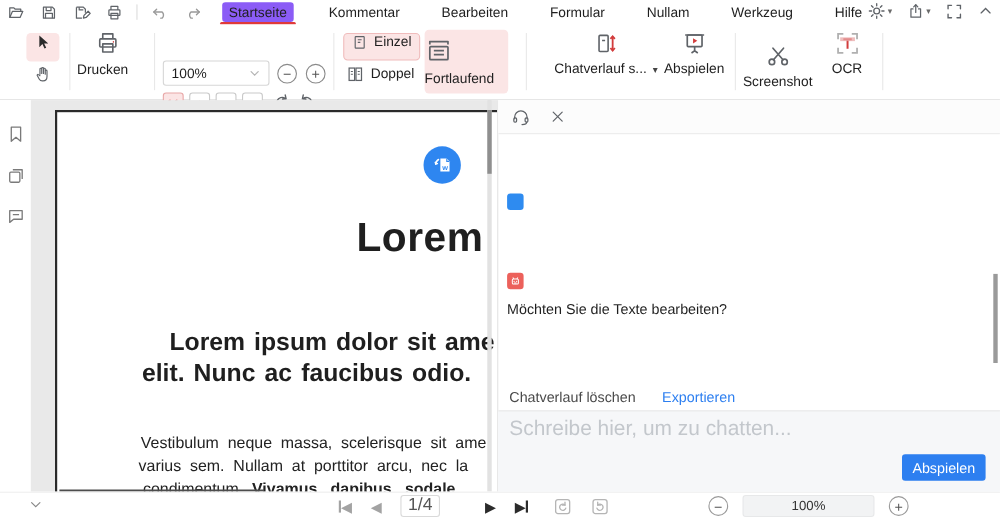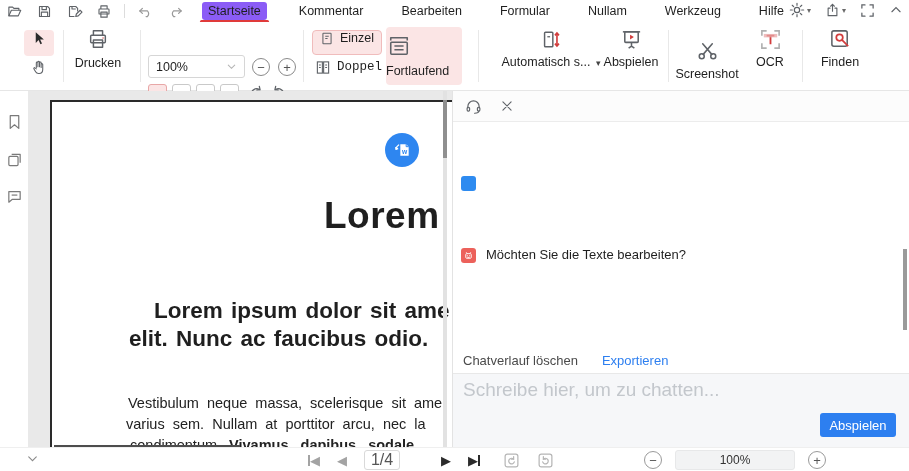--- a/index.html
+++ b/index.html
@@ -171,21 +171,21 @@
         <path d="M6 2v17l4.5-4.5 3 6.5 2.5-1.2-3-6.3H19z" fill="#2b2b2b"></path>
       </svg>
   </div>
   <div class="toolbtn abs" style="left:24px; top:37px; width:30px; height:26px;">
     <svg width="16" height="17" viewBox="0 0 24 24" fill="none" stroke="#5f6368" stroke-width="1.6" stroke-linecap="round" stroke-linejoin="round">
         <path d="M8 12V5a1.2 1.2 0 0 1 2.4 0v6M10.4 11V4a1.2 1.2 0 0 1 2.4 0v7M12.8 11V5a1.2 1.2 0 0 1 2.4 0v7M15.2 12V7.5a1.2 1.2 0 0 1 2.4 0V15c0 3.5-2 6-5.4 6h-1c-2 0-3.3-.9-4.3-2.6l-2.6-4.6c-.6-1 .7-2 1.6-1.3L8 14"></path>
       </svg>
   </div>
   <div class="vsep" style="left:63px;"></div>
 
-  <div class="abs" style="left:70px; top:6px; width:56px; text-align:center;">
+  <div class="abs" style="left:70px; top:6px; width:56px; text-align:left;">
     <svg width="22" height="22" viewBox="0 0 24 24" fill="none" stroke="#5f6368" stroke-width="1.6" stroke-linejoin="round" style="margin:0 auto;">
         <path d="M7 8V3h10v5"></path>
         <rect x="4" y="8" width="16" height="8" rx="1"></rect>
         <path d="M17 11h1" stroke="#d23c3c"></path>
         <path d="M7 13h10v8H7z"></path>
       </svg>
     <div class="lbl" style="margin-top:6px;">Drucken</div>
   </div>
   <div class="vsep" style="left:140px;"></div>
 
@@ -222,21 +222,21 @@
   </div>
   <div class="vsep" style="left:303px;"></div>
 
   <div class="toolbtn sel-b abs" style="left:312px; top:8px; height:25px; padding:0 7px; gap:6px;">
     <svg width="14" height="15" viewBox="0 0 24 24" fill="none" stroke="#5f6368" stroke-width="1.8">
         <rect x="5" y="3" width="14" height="18" rx="1"></rect>
         <path d="M9 8h6M9 12h4"></path>
       </svg>
     <span class="lbl">Einzel</span>
   </div>
-  <div class="toolbtn abs" style="left:308px; top:38px; height:25px; padding:0 7px; gap:6px;font-family:Liberation Mono, monospace;">
+  <div class="toolbtn abs" style="left:308px; top:38px; height:25px; padding:0 7px; gap:6px;">
     <svg width="16" height="15" viewBox="0 0 24 24" fill="none" stroke="#5f6368" stroke-width="1.8">
         <rect x="3" y="3" width="8" height="18"></rect>
         <rect x="13" y="3" width="8" height="18"></rect>
         <path d="M5.5 8h3M15.5 8h3M5.5 12h3M15.5 12h3"></path>
       </svg>
     <span class="lbl">Doppel</span>
   </div>
   <div class="toolbtn sel abs" style="left:386px; top:5px; width:76px; height:58px; flex-direction:column; gap:7px;">
     <svg width="26" height="22" viewBox="0 0 28 24" fill="none" stroke="#5f6368" stroke-width="1.7" stroke-linejoin="round">
         <path d="M5 6V3h18v3"></path>
@@ -248,21 +248,21 @@
   <div class="vsep" style="left:478px;"></div>
 
   <div class="abs" style="left:496px; top:6px; width:110px; text-align:center;">
     <svg width="22" height="23" viewBox="0 0 24 24" fill="none" style="margin:0 auto;">
         <rect x="5" y="4" width="9" height="16" rx="1" stroke="#5f6368" stroke-width="1.6"></rect>
         <path d="M8 9h3" stroke="#5f6368" stroke-width="1.4"></path>
         <path d="M18.5 5v14" stroke="#d23c3c" stroke-width="1.8"></path>
         <path d="M16.3 7.5L18.5 5l2.2 2.5M16.3 16.5l2.2 2.5 2.2-2.5" stroke="#d23c3c" stroke-width="1.8" fill="none"></path>
       </svg>
     <div class="lbl" style="margin-top:4px;">
-      <span>Automatisch s...</span>
+      <span>Chatverlauf s...</span>
       <span class="caret" style="font-size:9px;color:#444;">▾</span>
     </div>
   </div>
 
   <div class="abs" style="left:598px; top:6px; width:66px; text-align:center;">
     <svg width="23" height="23" viewBox="0 0 24 24" fill="none" style="margin:0 auto;">
         <path d="M3 4h18" stroke="#5f6368" stroke-width="1.6"></path>
         <rect x="5" y="4" width="14" height="11" rx="1" stroke="#5f6368" stroke-width="1.6"></rect>
         <path d="M10.5 7l4 2.5-4 2.5z" fill="#d23c3c"></path>
         <path d="M12 15v4M9 21l3-2 3 2" stroke="#5f6368" stroke-width="1.6"></path>
@@ -283,28 +283,20 @@
   <div class="abs" style="left:748px; top:6px; width:44px; text-align:center;">
     <svg width="23" height="23" viewBox="0 0 24 24" fill="none" style="margin:0 auto;">
         <path d="M3 8V3h5M16 3h5v5M21 16v5h-5M8 21H3v-5" stroke="#b0b0b0" stroke-width="1.7"></path>
         <path d="M8 8h8M12 8v9" stroke="#d23c3c" stroke-width="1.9"></path>
         <rect x="5" y="6.2" width="14" height="3.6" fill="#e8a7a7" opacity="0.75"></rect>
       </svg>
     <div class="lbl" style="margin-top:4px;">OCR</div>
   </div>
   <div class="vsep" style="left:802px;"></div>
 
-  <div class="abs" style="left:812px; top:6px; width:56px; text-align:center;">
-    <svg width="23" height="23" viewBox="0 0 24 24" fill="none" style="margin:0 auto;">
-        <rect x="3" y="3" width="16" height="16" rx="2" stroke="#5f6368" stroke-width="1.6"></rect>
-        <circle cx="11" cy="10" r="3.4" stroke="#d23c3c" stroke-width="1.8"></circle>
-        <path d="M13.5 12.5L20 19" stroke="#d23c3c" stroke-width="1.8"></path>
-      </svg>
-    <div class="lbl" style="margin-top:4px;">Finden</div>
-  </div>
 </div>
 
 <div class="sidebar">
   <span class="side-icon" style="top:22px;">
     <svg width="17" height="18" viewBox="0 0 24 24" fill="none" stroke="#7a7a7a" stroke-width="1.7" stroke-linejoin="round">
         <path d="M6 3h12v18l-6-5-6 5z"></path>
       </svg>
   </span>
   <span class="side-icon" style="top:60px;">
     <svg width="17" height="18" viewBox="0 0 24 24" fill="none" stroke="#7a7a7a" stroke-width="1.7" stroke-linejoin="round">
@@ -357,21 +349,21 @@
       <svg width="14" height="14" viewBox="0 0 24 24" fill="none" stroke="#5f6368" stroke-width="1.9" stroke-linecap="round">
           <path d="M5 5l14 14M19 5L5 19"></path>
         </svg>
     </span>
   </div>
 
   <div class="msg" style="top:84px;">
     <span class="msg-icon-blue"></span>
   </div>
 
-  <div class="msg" style="top:156px;">
+  <div class="msg" style="top:156px;flex-direction:column;">
     <span class="msg-icon-red">
       <svg width="11" height="11" viewBox="0 0 24 24" fill="none" stroke="#fff" stroke-width="2">
           <path d="M7 5l2 3M17 5l-2 3"></path>
           <rect x="6" y="8" width="12" height="10" rx="2"></rect>
           <path d="M9.5 12.5h.01M14.5 12.5h.01" stroke-width="2.6" stroke-linecap="round"></path>
           <path d="M9.5 16h5"></path>
         </svg>
     </span>
     <span>Möchten Sie die Texte bearbeiten?</span>
   </div>

